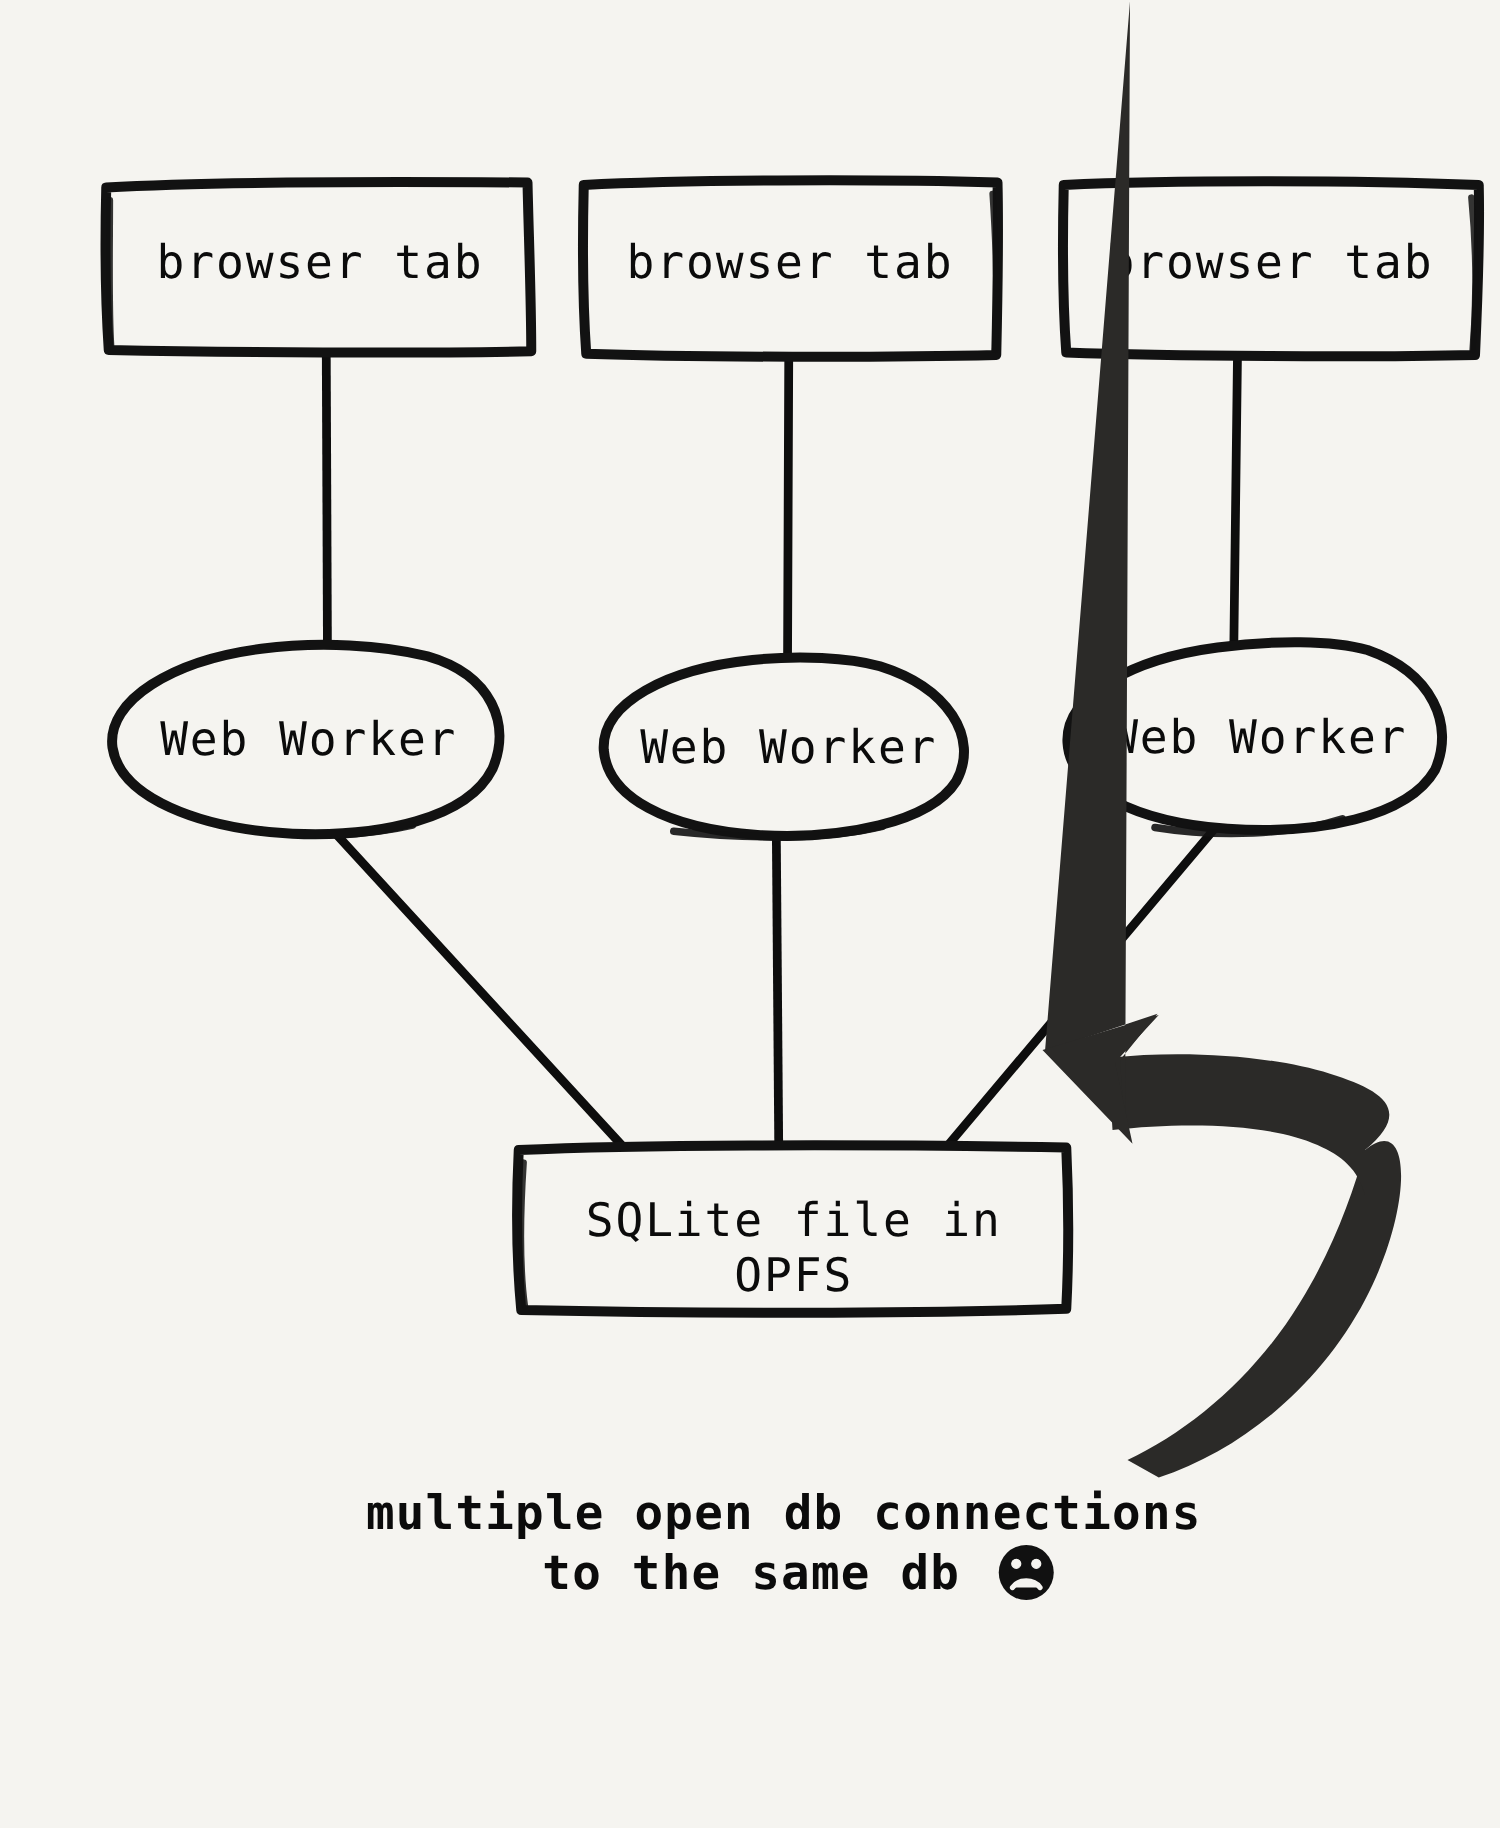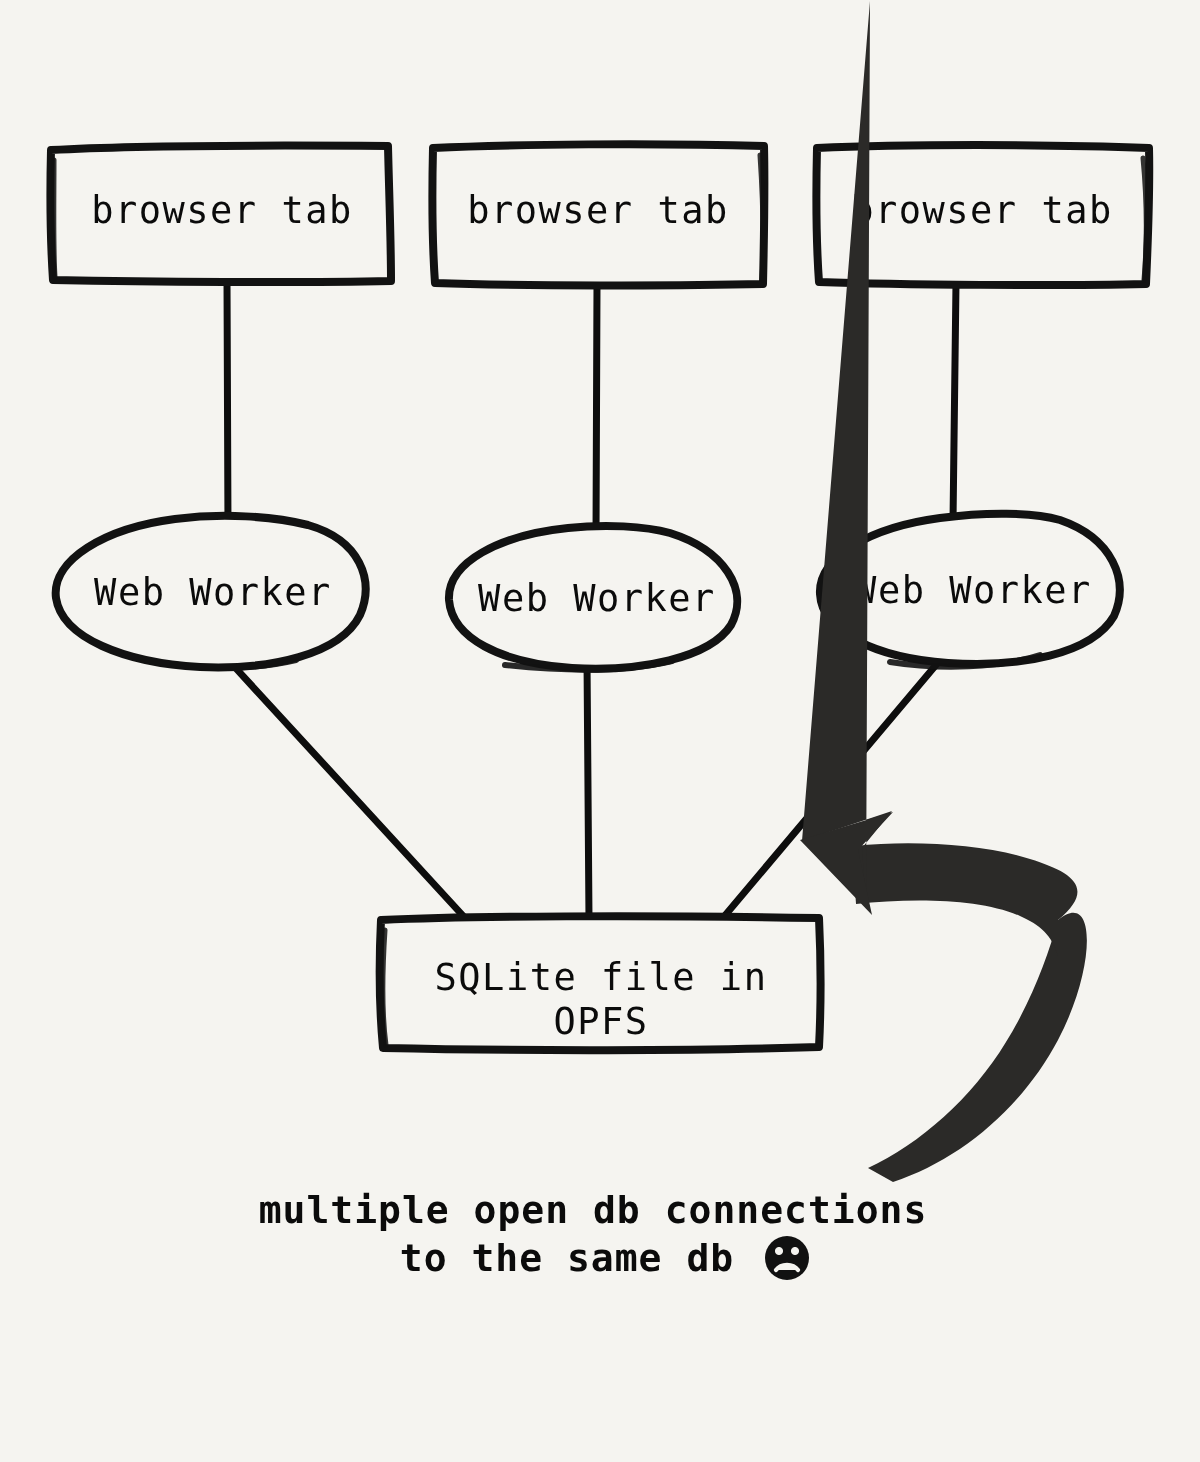--- a/index.html
+++ b/index.html
@@ -11,20 +11,21 @@
     width: 1200px;
     height: 1462px;
     overflow: hidden;
     font-family: "DejaVu Sans Mono", "Liberation Mono", monospace;
   }
   #canvas {
     position: relative;
     width: 948px;
     height: 1462px;
     background: #f5f4f0;
+    margin-left: 34px;
   }
   svg.diagram {
     position: absolute;
     top: 0;
     left: 0;
     width: 1200px;
     height: 1462px;
     display: block;
   }
   .shape-stroke {

